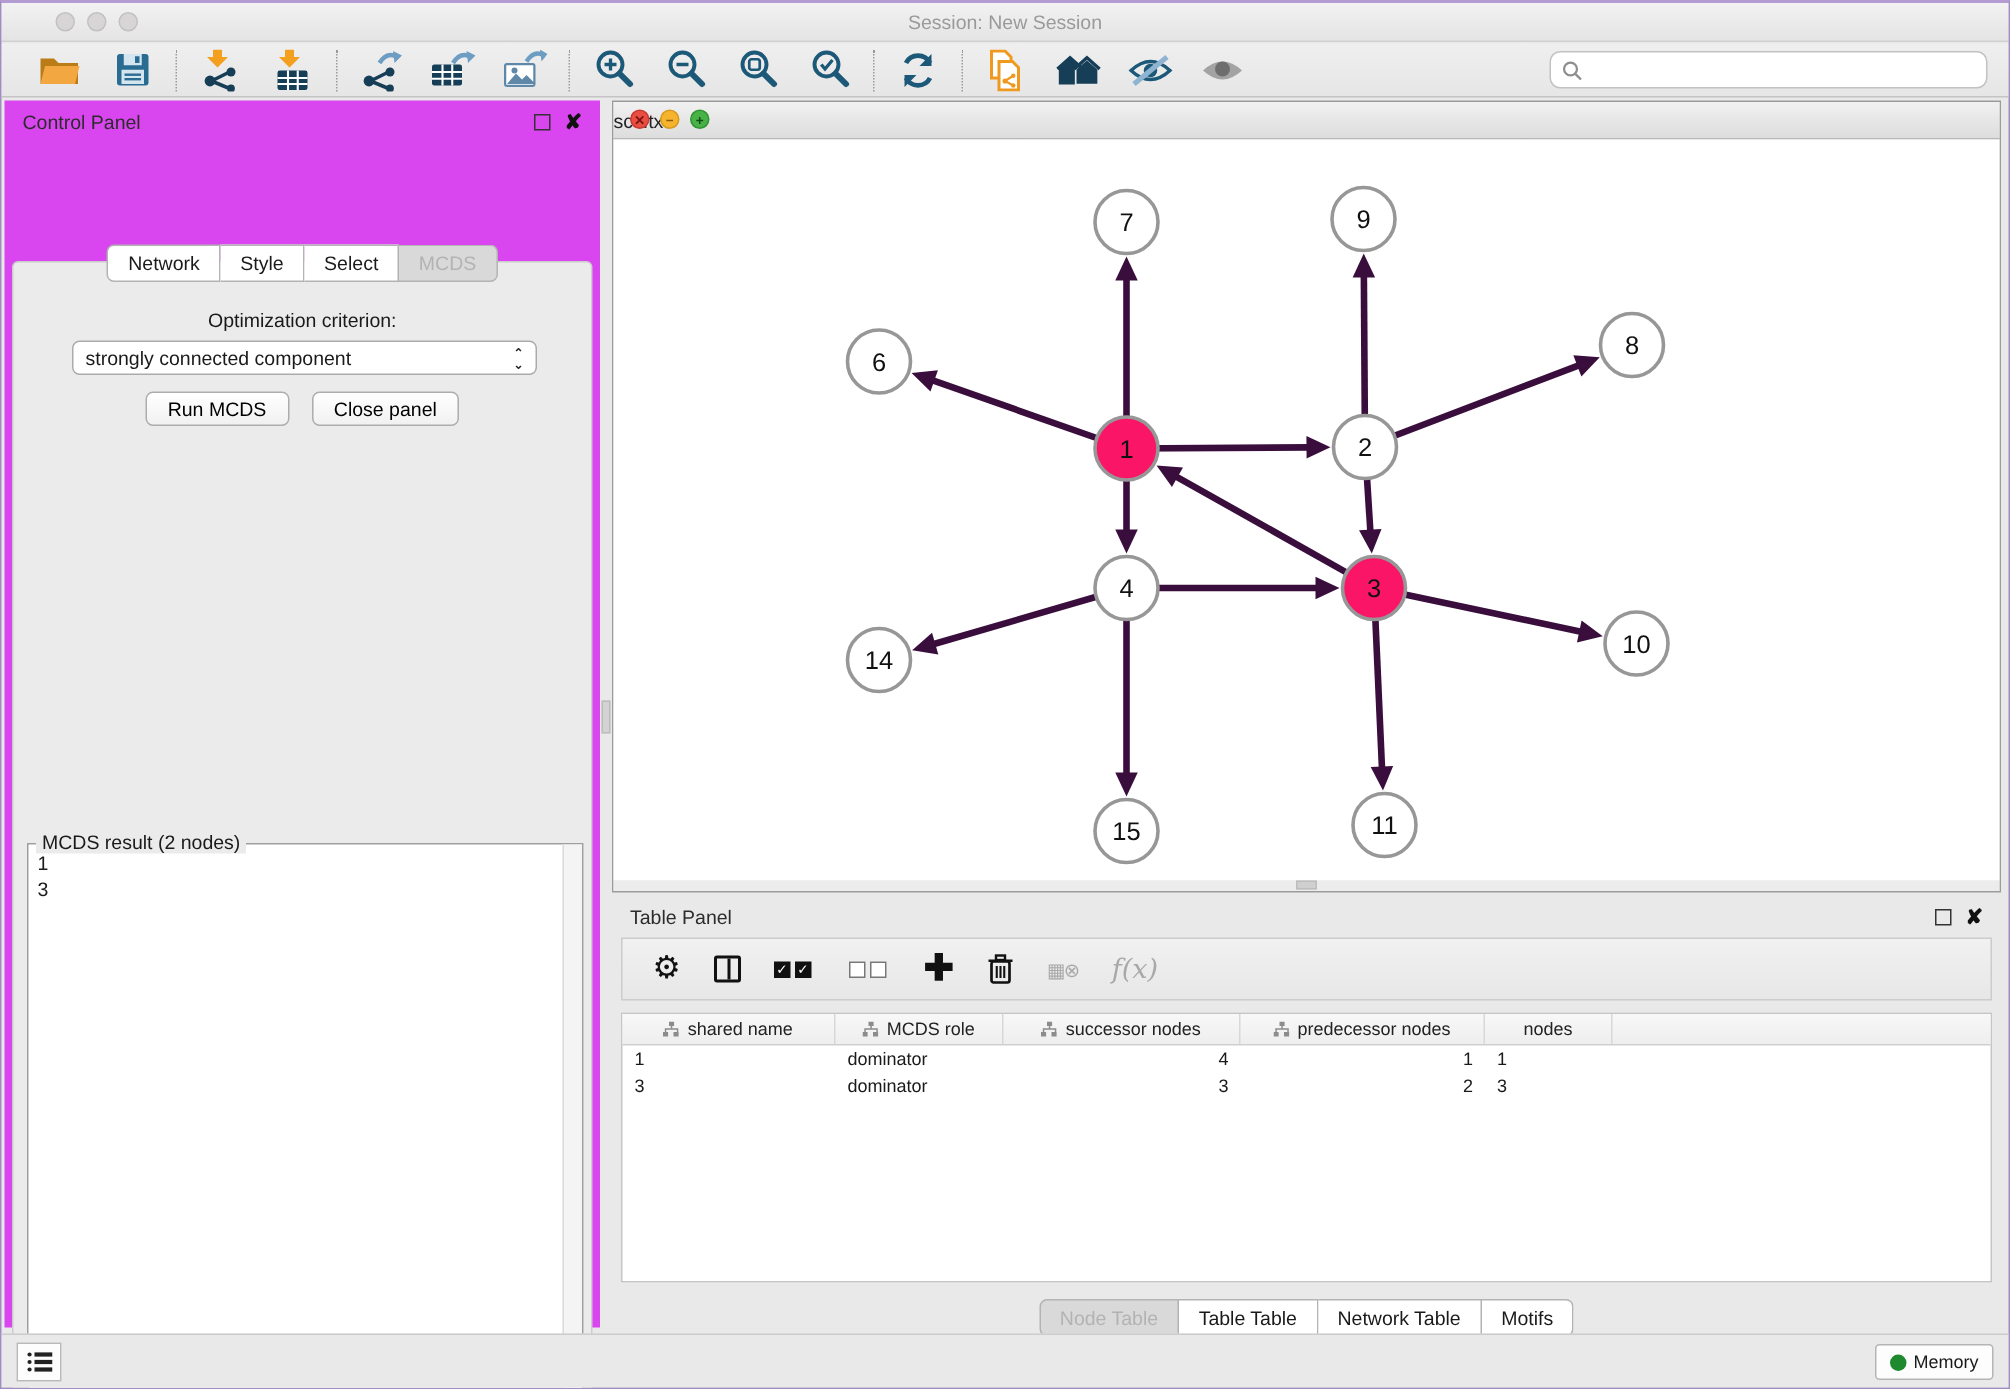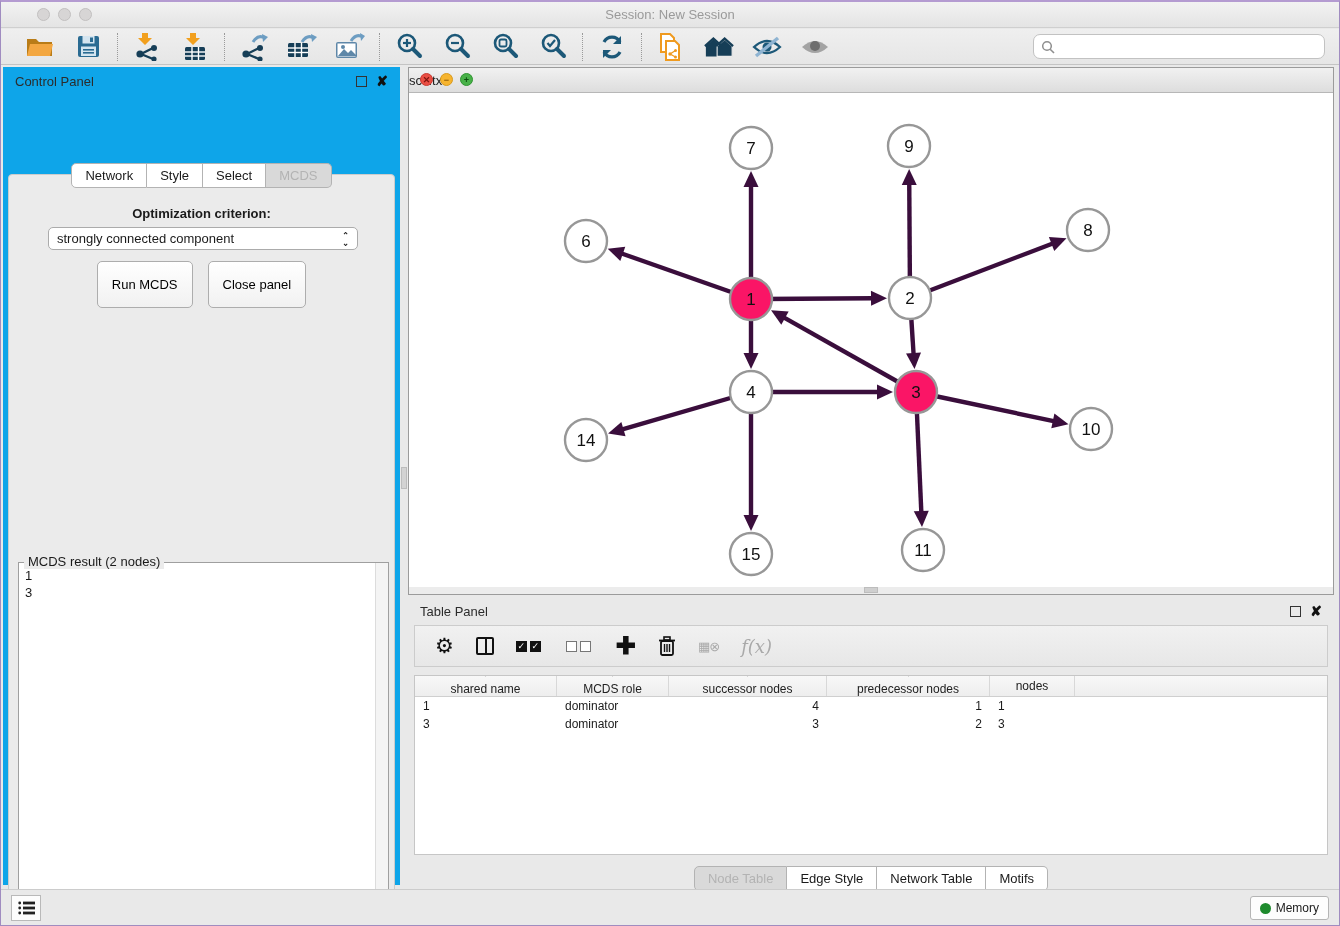--- a/index.html
+++ b/index.html
@@ -24,41 +24,41 @@
     background:linear-gradient(#efefef,#e6e6e6); border-bottom:1px solid #c4c4c4;
     display:flex; align-items:center; padding-left:10px; }
   .tb-group { display:flex; align-items:center; gap:18px; padding:0 14px; }
   .tb-sep { width:1px; height:28px; border-left:1px dotted #9a9a9a; }
   .tb-btn { display:flex; align-items:center; justify-content:center; width:30px; height:30px; cursor:pointer; }
   .searchbox { position:absolute; right:14px; top:5px; width:292px; height:25px;
     background:#fff; border:1px solid #c2c2c2; border-radius:7px;
     display:flex; align-items:center; padding-left:7px; gap:4px; }
   .searchbox input { border:none; outline:none; flex:1; font-size:12px; background:transparent; height:20px; }
   
-  .control-panel { position:absolute; left:2px; top:65px; width:397px; height:818px; background:#0ea5e9; }
+  .control-panel { position:absolute; left:2px; top:65px; width:397px; height:818px; background:#d946ef; }
   .panel-head { height:28px; display:flex; align-items:center; padding:0 12px; }
   .panel-head .pt { font-size:13px; color:#2c2c2c; flex:1; }
   .float-ic { width:11px; height:11px; border:1.5px solid #333; margin-right:9px; cursor:pointer; }
   .close-ic { font-size:14px; font-weight:bold; color:#111; cursor:pointer; line-height:11px; }
   .cp-tabs { position:absolute; left:0; top:96px; width:100%; display:flex; justify-content:center; z-index:3; }
   .tab { font-size:13px; padding:4px 13px; background:#fff; border:1px solid #b3b3b3; border-left:none; cursor:pointer; }
   .tab:first-child { border-left:1px solid #b3b3b3; border-radius:5px 0 0 5px; }
   .tab:last-child { border-radius:0 5px 5px 0;text-align:center; }
   .tab.sel { background:#d9d9d9; color:#b3b3b3; }
   .cp-pane { position:absolute; left:5px; top:107px; width:387px; height:771px;
     background:#ebebeb; border:1px solid #cccccc; border-radius:4px; }
-  .opt-label { text-align:center; font-size:13px; margin-top:31px;font-weight:bold; }
+  .opt-label { text-align:center; font-size:13px; margin-top:31px; }
   .dropdown { position:absolute; left:39px; top:52px; width:310px; height:23px; background:#fff;
     border:1px solid #ababab; border-radius:5px; font-size:13px; display:flex; align-items:center;
     padding:0 8px; cursor:pointer; }
   .dropdown .ddtext { flex:1; }
   .spinner { display:flex; flex-direction:column; line-height:6px; font-size:8px; color:#222; font-weight:bold; }
   .btn-row { position:absolute; left:0; top:86px; width:100%; display:flex; justify-content:center; gap:15px; }
   .pbtn { font-size:13px; background:linear-gradient(#ffffff,#f1f1f1); border:1px solid #adadad;
-    border-radius:5px; padding:15px 14px; cursor:pointer; }
+    border-radius:5px; padding:3px 14px; cursor:pointer; }
   .mcds-result { position:absolute; left:9px; top:387px; width:371px; height:378px;
     border:1px solid #9f9f9f; background:#fff; }
   .mcds-legend { position:absolute; left:5px; top:-9px; background:#ebebeb; padding:0 4px; font-size:13px; }
   .mcds-list { position:absolute; left:0; top:0; right:13px; bottom:0; padding:4px 6px; font-size:13px; line-height:17px; overflow:hidden; }
   .mcds-scroll { position:absolute; right:0; top:0; width:13px; height:100%; background:#f4f4f4; border-left:1px solid #dcdcdc; }
   .v-splitter { position:absolute; left:399px; top:65px; width:8px; height:818px; background:#e9e9e9; }
   .v-grip { position:absolute; left:1px; top:400px; width:6px; height:22px; background:#d3d3d3; border:1px solid #bcbcbc; }
   
   .net-window { position:absolute; left:407px; top:65px; width:926px; height:528px;
     border:1px solid #9b9b9b; background:#ececec; }
@@ -85,21 +85,21 @@
   .cb { width:11px; height:11px; display:inline-block; margin-right:3px; }
   .cb.checked { background:#111; color:#fff; font-size:9px; line-height:11px; text-align:center; }
   .cb.empty { border:1.5px solid #777; background:#fff; }
   .plus { font-size:24px; font-weight:bold; color:#111; line-height:18px; }
   .fx { font-family:"DejaVu Serif", serif; font-style:italic; font-size:18px; color:#a9a9a9; }
   .tbl-x { color:#a9a9a9; font-size:13px; letter-spacing:-1px; }
   .tp-table { position:absolute; left:6px; top:78px; width:914px; height:180px; background:#fff;
     border:1px solid #c6c6c6; font-size:12px; }
   .tp-hrow { display:flex; height:21px; background:linear-gradient(#f8f8f8,#eeeeee); border-bottom:1px solid #cfcfcf; }
   .tp-hcell { display:flex; align-items:center; justify-content:center; gap:5px; border-right:1px solid #d8d8d8;
-    font-size:12px; color:#222; cursor:pointer;flex-direction:column; }
+    font-size:12px; color:#222; cursor:pointer; }
   .tp-row { display:flex; height:16px; margin-top:2px; }
   .tp-cell { padding:0 8px; font-size:12px; }
   .num { text-align:right; }
   .tp-tabs { position:absolute; left:0; top:269px; width:100%; display:flex; justify-content:center; }
   
   .statusbar { position:absolute; left:0; bottom:0; width:1338px; height:36px; background:#e9e9e9;
     border-top:1px solid #cccccc;padding-left:25px; }
   .list-btn { position:absolute; left:10px; top:5px; width:30px; height:26px; background:#fdfdfd;
     border:1px solid #b9b9b9; display:flex; align-items:center; justify-content:center; cursor:pointer; }
   .mem-btn { position:absolute; right:10px; top:6px; height:24px; background:#fdfdfd; border:1px solid #b5b5b5;
@@ -529,21 +529,21 @@
     <div class="tp-row">
       <div class="tp-cell" style="width:142px">3</div>
       <div class="tp-cell" style="width:112px">dominator</div>
       <div class="tp-cell num" style="width:158px">3</div>
       <div class="tp-cell num" style="width:163px">2</div>
       <div class="tp-cell" style="width:85px">3</div>
     </div>
   </div>
   <div class="tp-tabs">
     <span class="tab sel">Node Table</span>
-    <span class="tab">Edge Style</span>
+    <span class="tab">Table Table</span>
     <span class="tab">Network Table</span>
     <span class="tab">Motifs</span>
   </div>
 </div>
 
 <div class="statusbar">
   <div class="list-btn">
     <svg width="17" height="14" viewBox="0 0 17 14">
         <circle cx="1.7" cy="2" r="1.4" fill="#222"></circle>
         <rect x="5" y="0.6" width="12" height="2.8" fill="#222"></rect>

